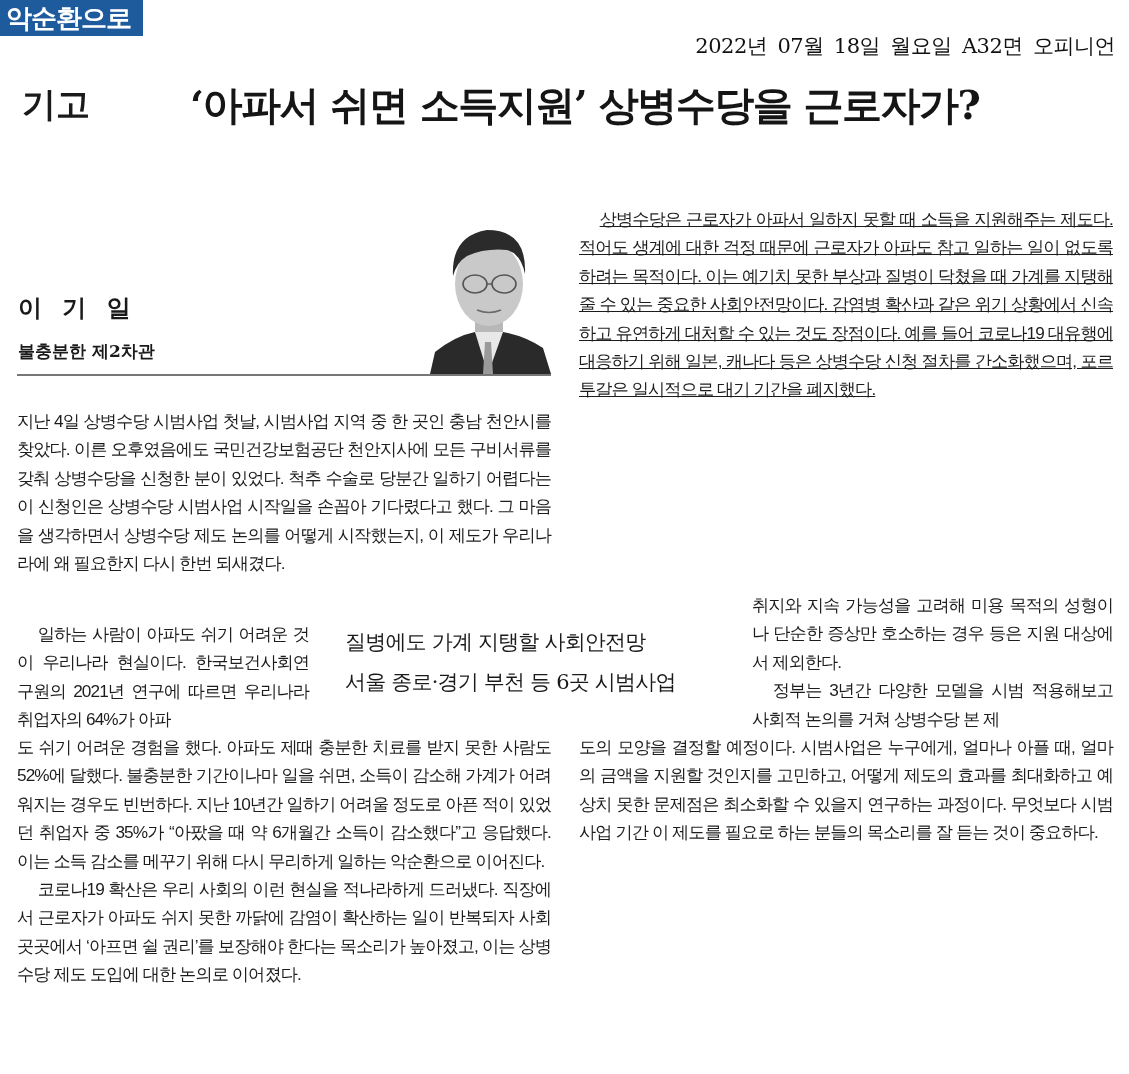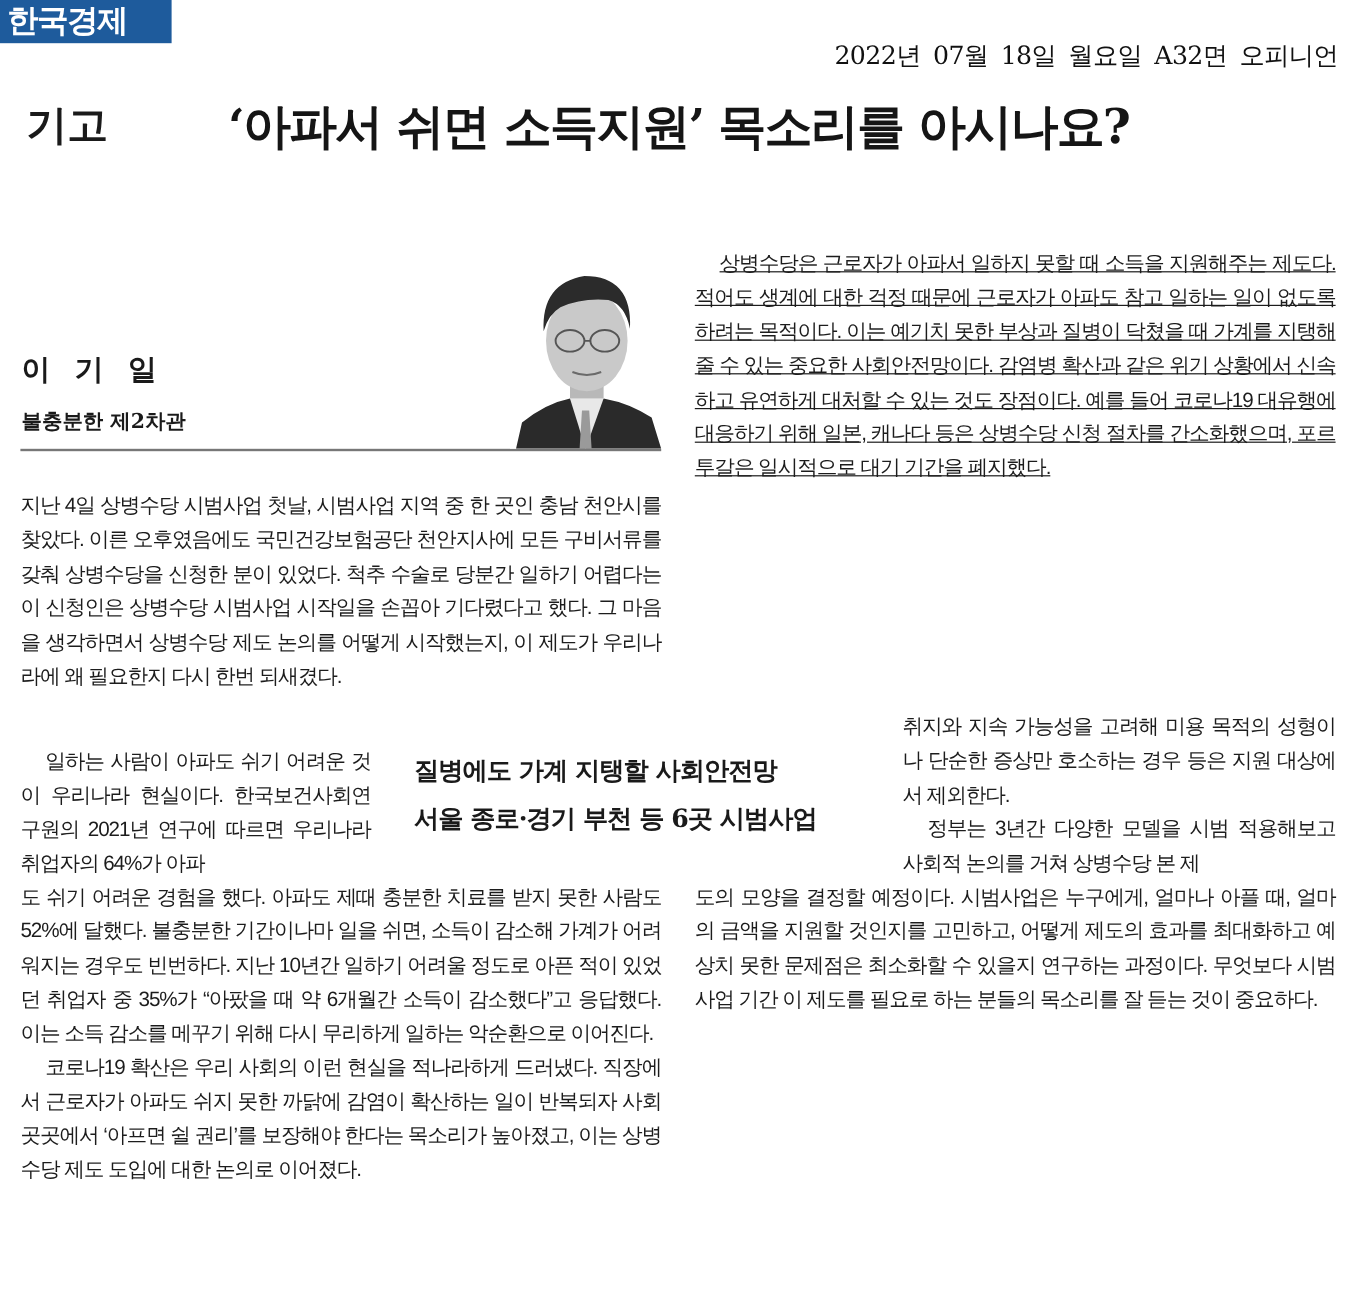--- a/index.html
+++ b/index.html
@@ -16,30 +16,30 @@
   .author-name { position:absolute; left:18px; top:292px; font-size:24px; font-weight:bold; letter-spacing:6px; }
   .author-title { position:absolute; left:18px; top:340px; font-family:"DejaVu Serif","Liberation Serif",serif;
                   font-size:17px; font-weight:bold; }
   .author-rule { position:absolute; left:17px; top:374px; width:534px; height:2px; background:#777; }
   .photo { position:absolute; left:425px; top:214px; width:126px; height:160px; }
   .col { position:absolute; font-family:"Liberation Sans","DejaVu Sans",sans-serif; font-size:17.2px;
          line-height:28.4px; letter-spacing:-0.9px; color:#1c1c1c; }
   .col p { margin:0; }
   .indent { text-indent:1.2em; }
   .pull { position:absolute; left:345px; top:622px; font-family:"DejaVu Serif","Liberation Serif",serif;
-          font-size:21px; font-weight:bold; line-height:40px; letter-spacing:-0.8px; color:#1a1a1a; }
+          font-size:21px; font-weight:normal; line-height:40px; letter-spacing:-0.8px; color:#1a1a1a; }
 </style>
 </head>
 <body>
 
-<div class="logo">한국경제</div>
+<div class="logo">악순환으로</div>
 <div class="dateline">2022년 07월 18일 월요일 A32면 오피니언</div>
 
 <div class="section-label">기고</div>
-<div class="headline">‘아파서 쉬면 소득지원’ 목소리를 아시나요?</div>
+<div class="headline">‘아파서 쉬면 소득지원’ 상병수당을 근로자가?</div>
 
 <div class="author-name">이 기 일</div>
 <div class="author-title">불충분한 제2차관</div>
 <div class="author-rule"></div>
 
 <svg class="photo" viewBox="0 0 126 160">
   <rect width="126" height="160" fill="#ffffff"></rect>
 
   <path d="M5 160 L10 138 Q30 122 50 118 L63 132 L78 118 Q100 122 118 134 L126 160 Z" fill="#2a2a2a"></path>
 

